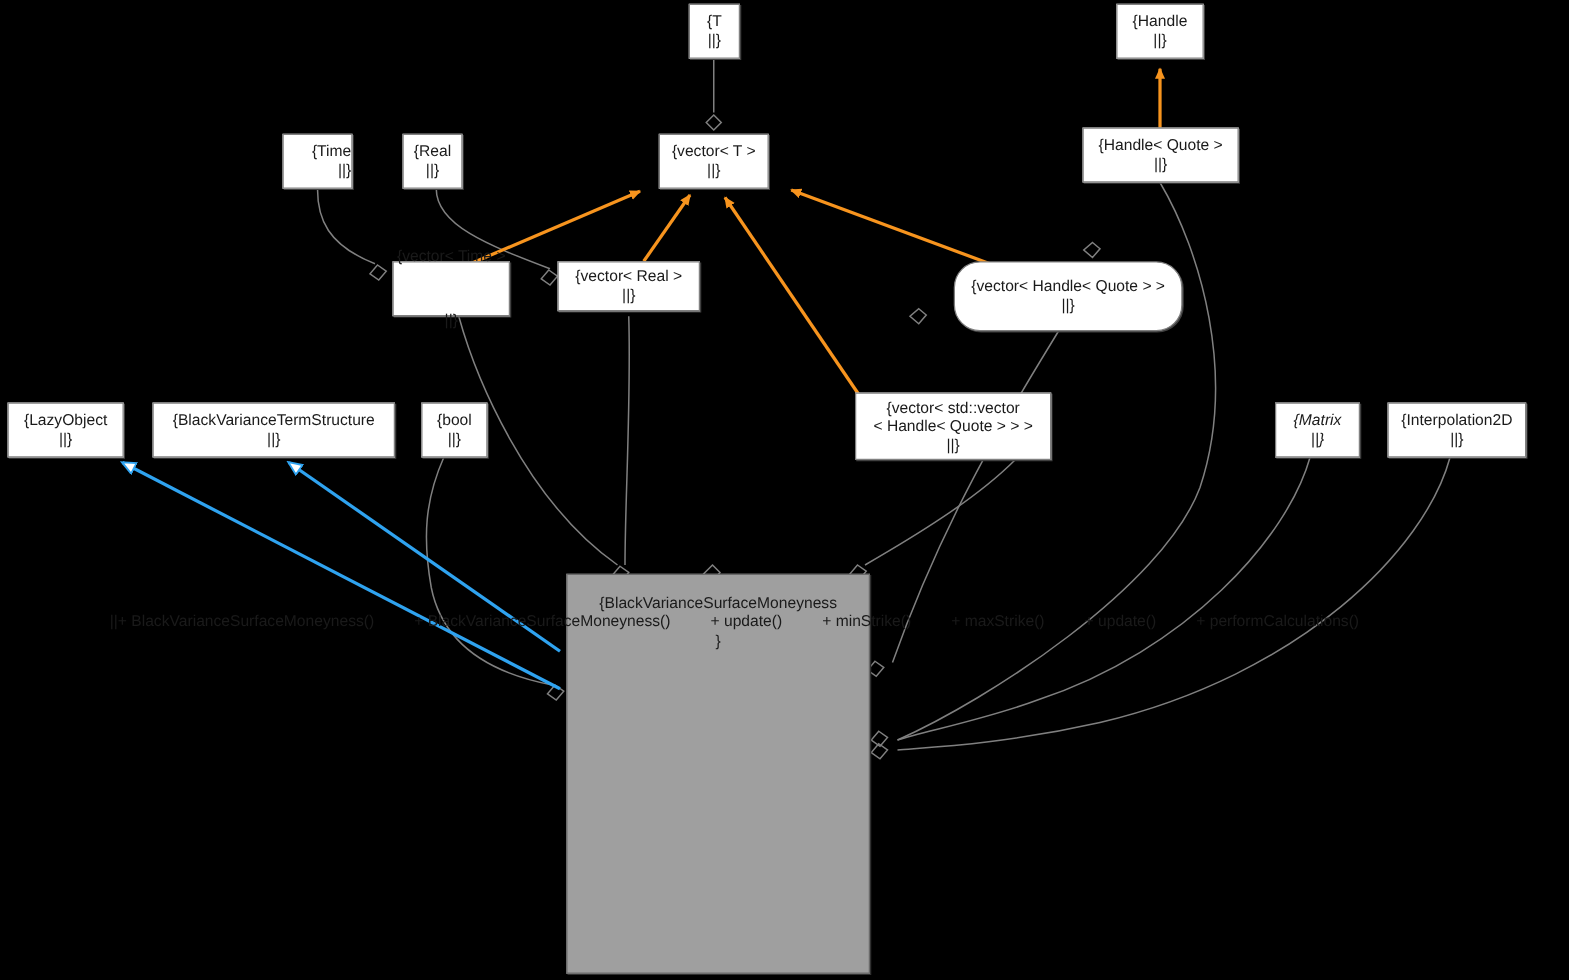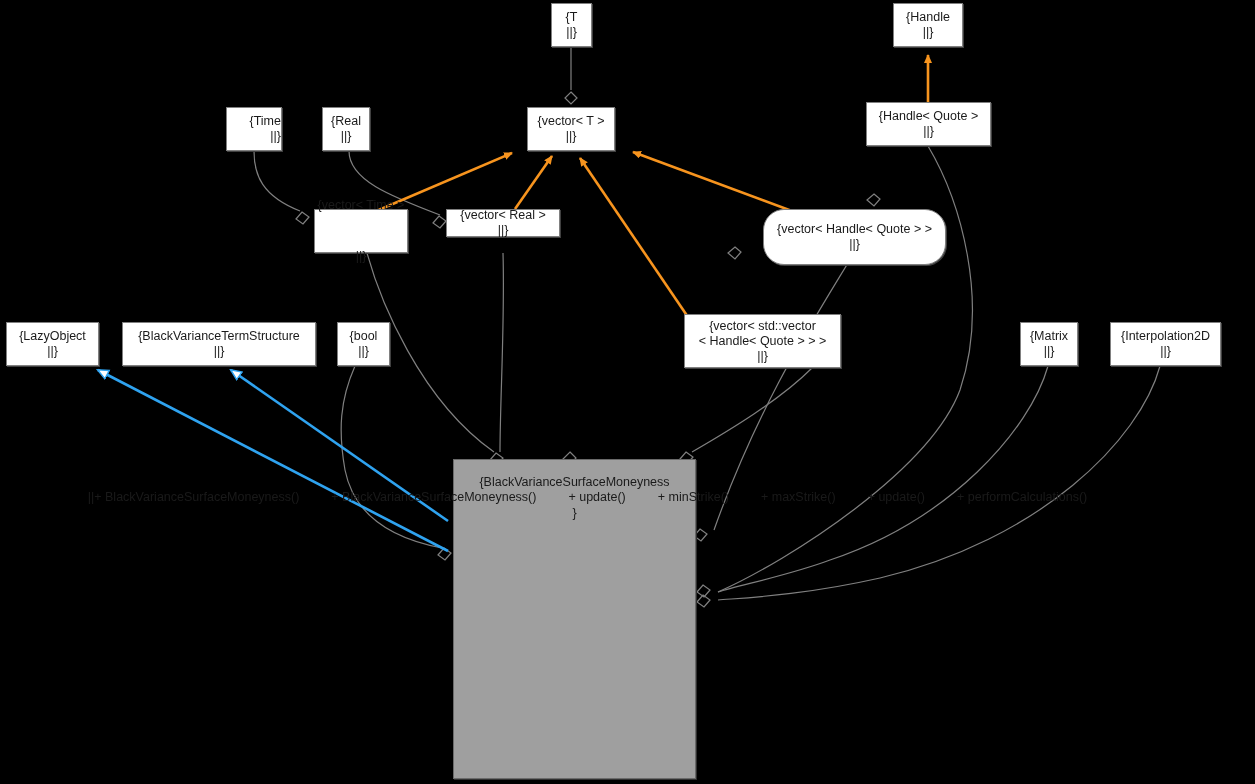--- a/index.html
+++ b/index.html
@@ -160,21 +160,21 @@
   <div class="node" style="left:866px;top:102px;width:125px;height:44px;">
     <span class="nline">{Handle&lt; Quote &gt;</span>
     <span class="nline">||}</span>
   </div>
 
   <div class="node" style="left:314px;top:209px;width:94px;height:44px;gap:36px;">
     <span class="nline">{vector&lt; Time &gt;</span>
     <span class="nline">||}</span>
   </div>
 
-  <div class="node" style="left:446px;top:209px;width:114px;height:28px;">
+  <div class="node" style="left:446px;top:209px;width:114px;height:40px;">
     <span class="nline">{vector&lt; Real &gt;</span>
     <span class="nline">||}</span>
   </div>
 
   <div class="node" style="left:763px;top:209px;width:183px;height:56px;border-radius:21px;">
     <span class="nline">{vector&lt; Handle&lt; Quote &gt; &gt;</span>
     <span class="nline">||}</span>
   </div>
 
   <div class="node" style="left:6px;top:322px;width:93px;height:44px;text-align:center;">
@@ -191,21 +191,21 @@
     <span class="nline">{bool</span>
     <span class="nline">||}</span>
   </div>
 
   <div class="node" style="left:684px;top:314px;width:157px;height:54px;">
     <span class="nline">{vector&lt; std::vector</span>
     <span class="nline">&lt; Handle&lt; Quote &gt; &gt; &gt;</span>
     <span class="nline">||}</span>
   </div>
 
-  <div class="node" style="left:1020px;top:322px;width:58px;height:44px;">
+  <div class="node" style="left:1020px;top:322px;width:68px;height:44px;font-style:italic;">
     <span class="nline">{Matrix</span>
     <span class="nline">||}</span>
   </div>
 
   <div class="node" style="left:1110px;top:322px;width:111px;height:44px;">
     <span class="nline">{Interpolation2D</span>
     <span class="nline">||}</span>
   </div>
 
   <div class="node main" id="main-class" style="left:453px;top:459px;width:243px;height:320px;">

